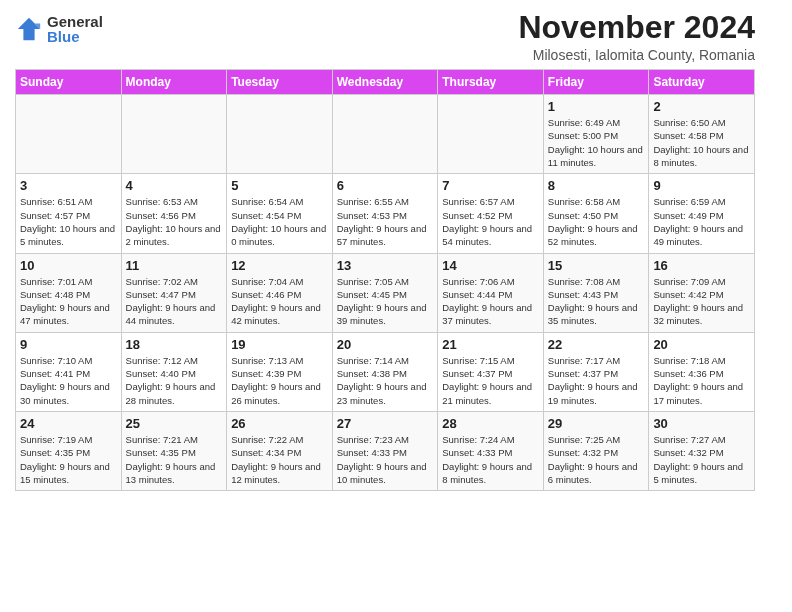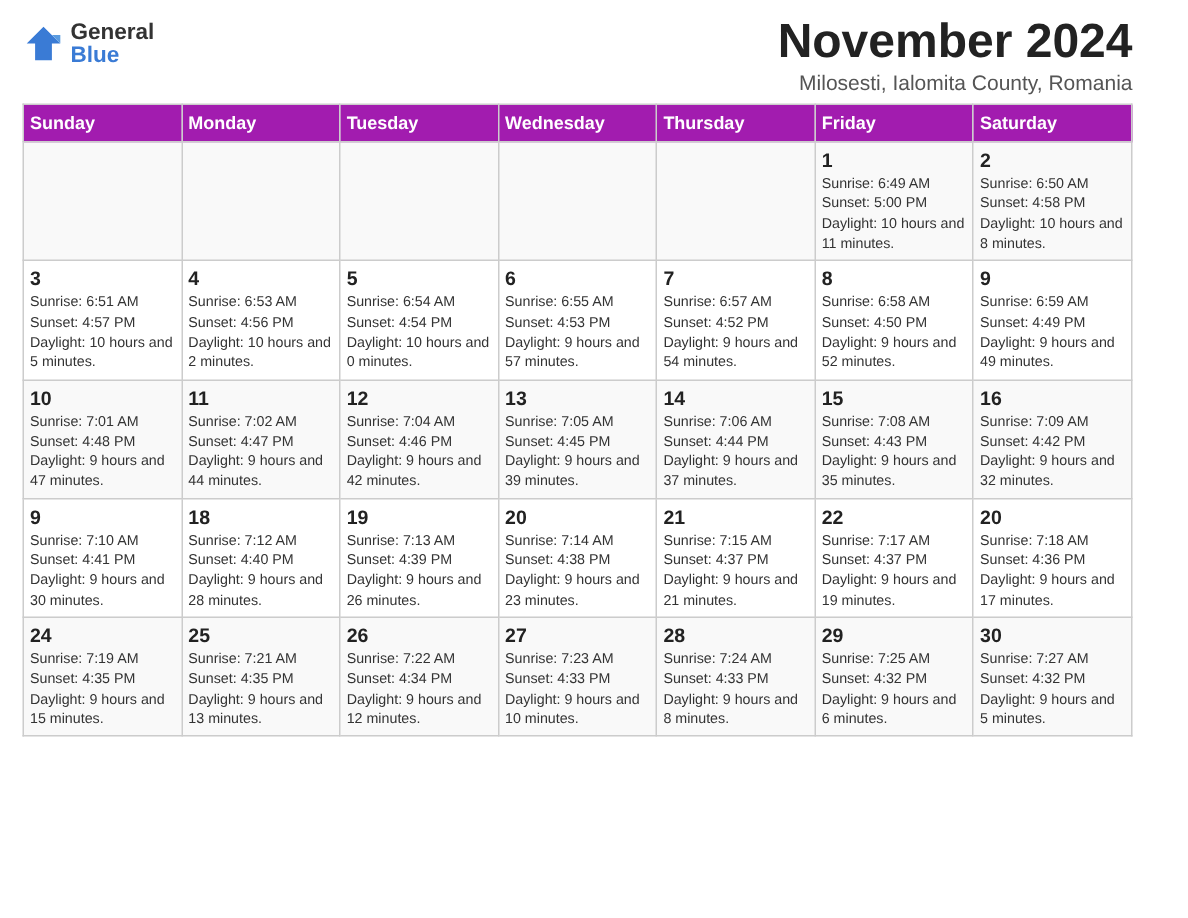--- a/index.html
+++ b/index.html
@@ -58,21 +58,21 @@
       font-size: 14px;
       color: #555;
       margin-top: 2px;
     }
     table {
       width: 100%;
       border-collapse: collapse;
       table-layout: fixed;
     }
     thead tr th {
-      background-color: #a21caf;
+      background-color: #d946ef;
       color: #fff;
       font-size: 12px;
       font-weight: bold;
       padding: 5px 4px;
       text-align: left;
       border: 1px solid #ccc;
     }
     tbody tr td {
       border: 1px solid #ccc;
       vertical-align: top;

